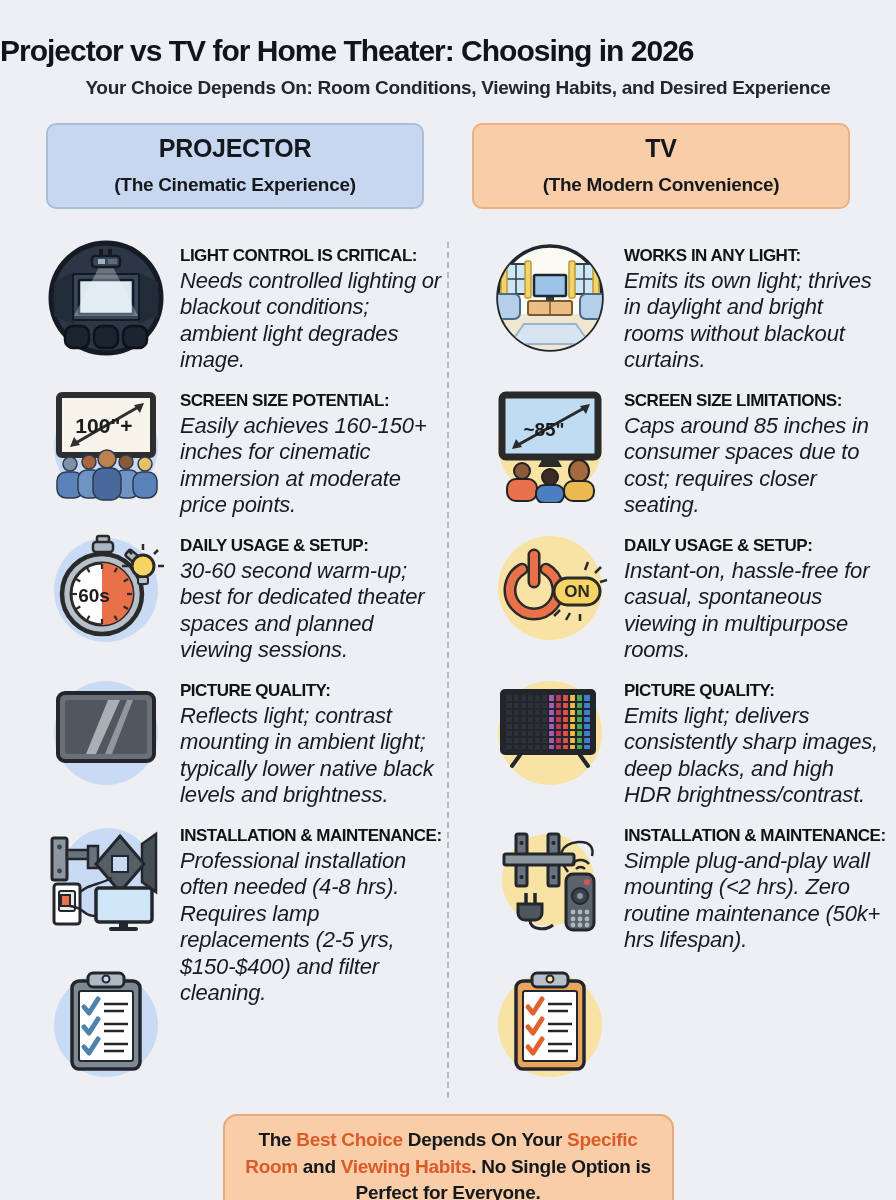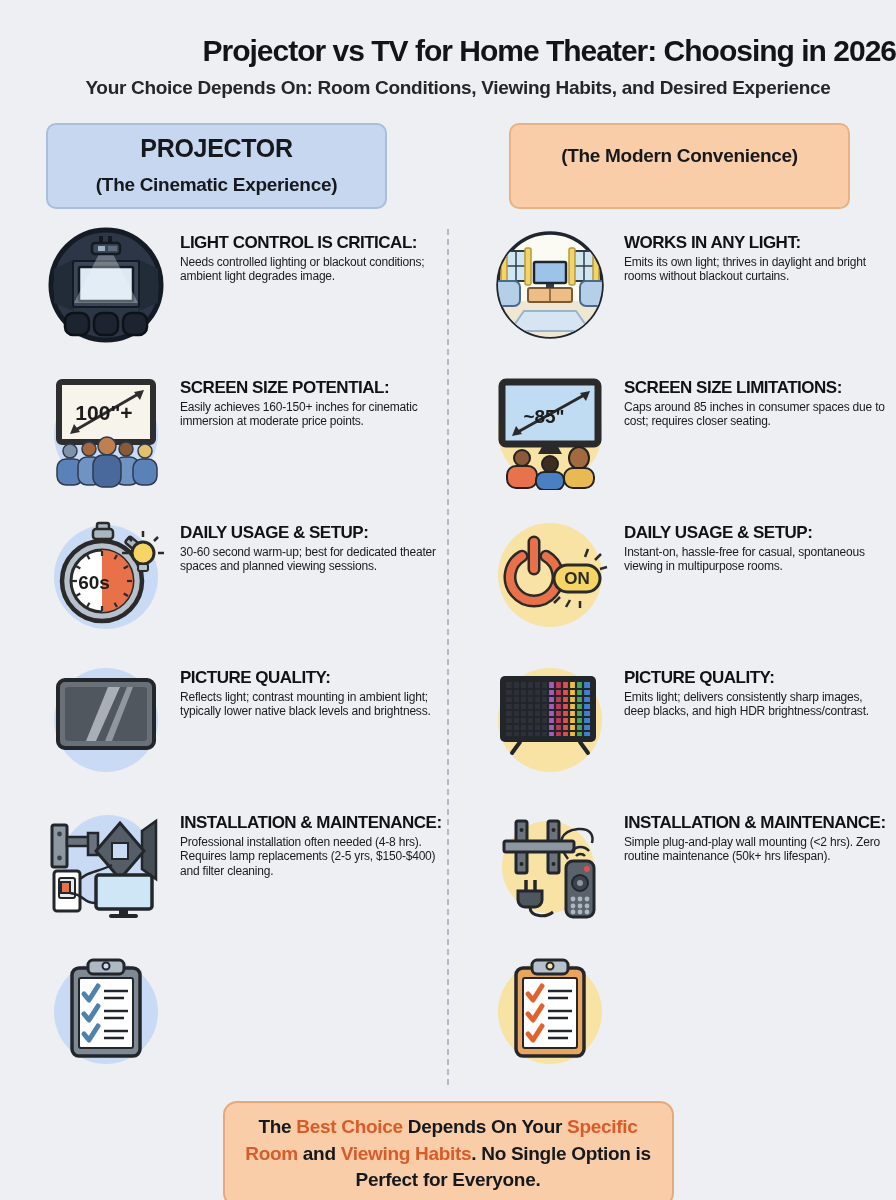--- a/index.html
+++ b/index.html
@@ -5,46 +5,46 @@
   html,body{margin:0;padding:0;}
   body{
     width:896px;height:1200px;
     background:#edeff3;
     font-family:"Liberation Sans",sans-serif;
     color:#15181c;
     position:relative;
     overflow:hidden;
   }
   .page-title{
-    text-align:right;
+    text-align:left;
     font-size:30px;font-weight:800;letter-spacing:-1px;
     padding-top:34px;color:#121418;
   }
   .page-subtitle{
     text-align:center;
     font-size:19px;font-weight:600;letter-spacing:-0.3px;
     margin-top:9px;color:#23262b;padding-left:20px;
   }
   .headers{display:flex;justify-content:space-between;padding:0 46px;margin-top:24px;}
-  .hdr{width:341px;border-radius:10px;text-align:center;padding:9px 0 11px;box-sizing:border-box;}
+  .hdr{width:378px;border-radius:10px;text-align:center;padding:9px 0 11px;box-sizing:border-box;}
   .hdr-projector{background:#c7d7f0;border:2px solid #a9bedd;}
   .hdr-tv{background:#f9cda8;border:2px solid #eab183;}
   .hdr-title{font-size:25px;font-weight:800;letter-spacing:-0.3px;}
   .hdr-sub{font-size:19px;font-weight:700;letter-spacing:-0.3px;margin-top:11px;}
-  .grid{position:relative;margin-top:16px;padding:0 0 0 46px;}
+  .grid{position:relative;margin-top:29px;padding:0 0 0 46px;}
   .divider{position:absolute;left:447px;top:4px;bottom:10px;border-left:2px dashed #b3bac4;}
   .row{display:flex;height:145px;}
   .cell{display:flex;align-items:flex-start;}
   .cell-left{width:400px;}
   .cell-right{width:400px;padding-left:44px;}
   .icon{flex:0 0 122px;}
   .icon svg{display:block;}
   .txt{padding-left:12px;padding-top:8px;width:262px;}
   .h{font-size:17px;font-weight:800;letter-spacing:-0.5px;line-height:1.18;color:#101214;}
-  .b{font-size:12px;font-weight:500;letter-spacing:-0.2px;line-height:1.2;margin-top:2px;color:#181b1f;}
+  .b{font-size:22px;font-weight:500;letter-spacing:-0.2px;line-height:1.2;margin-top:2px;color:#181b1f;font-style:italic;}
   .banner{
     width:451px;box-sizing:border-box;margin:6px auto 0;
     background:#f9cda8;border:2px solid #e8a87b;border-radius:14px;
     text-align:center;padding:11px 16px;
     font-size:19px;font-weight:800;letter-spacing:-0.3px;line-height:1.4;
   }
   .seg-dark{color:#15181c;}
   .seg-accent{color:#d95b2a;}
   .footer{
     text-align:center;margin-top:11px;
@@ -56,20 +56,21 @@
 
 <div class="page-title">Projector vs TV for Home Theater: Choosing in 2026</div>
 <div class="page-subtitle">Your Choice Depends On: Room Conditions, Viewing Habits, and Desired Experience</div>
 
 <div class="headers">
   <div class="hdr hdr-projector">
     <div class="hdr-title">PROJECTOR</div>
     <div class="hdr-sub">(The Cinematic Experience)</div>
   </div>
   <div class="hdr hdr-tv">
+    <div class="hdr-title">TV</div>
     <div class="hdr-sub">(The Modern Convenience)</div>
   </div>
 </div>
 
 <div class="grid">
   <div class="divider"></div>
 
   <div class="row">
     <div class="cell cell-left">
       <div class="icon">

